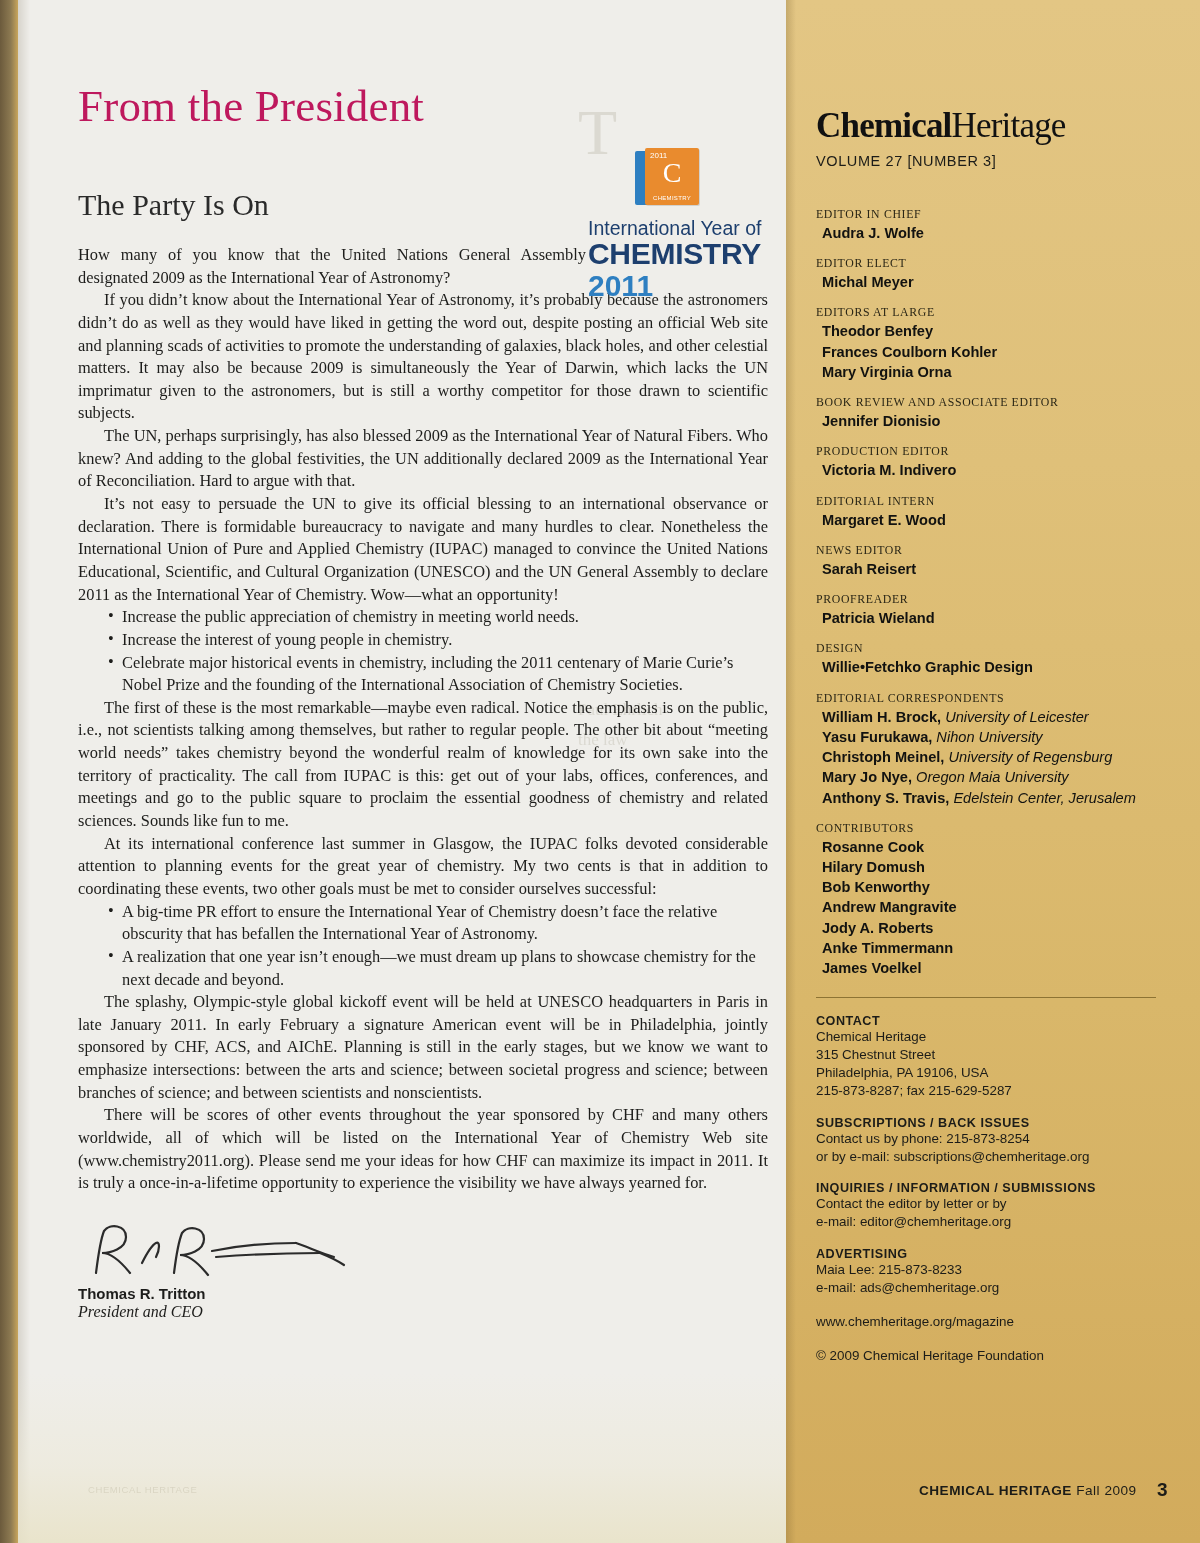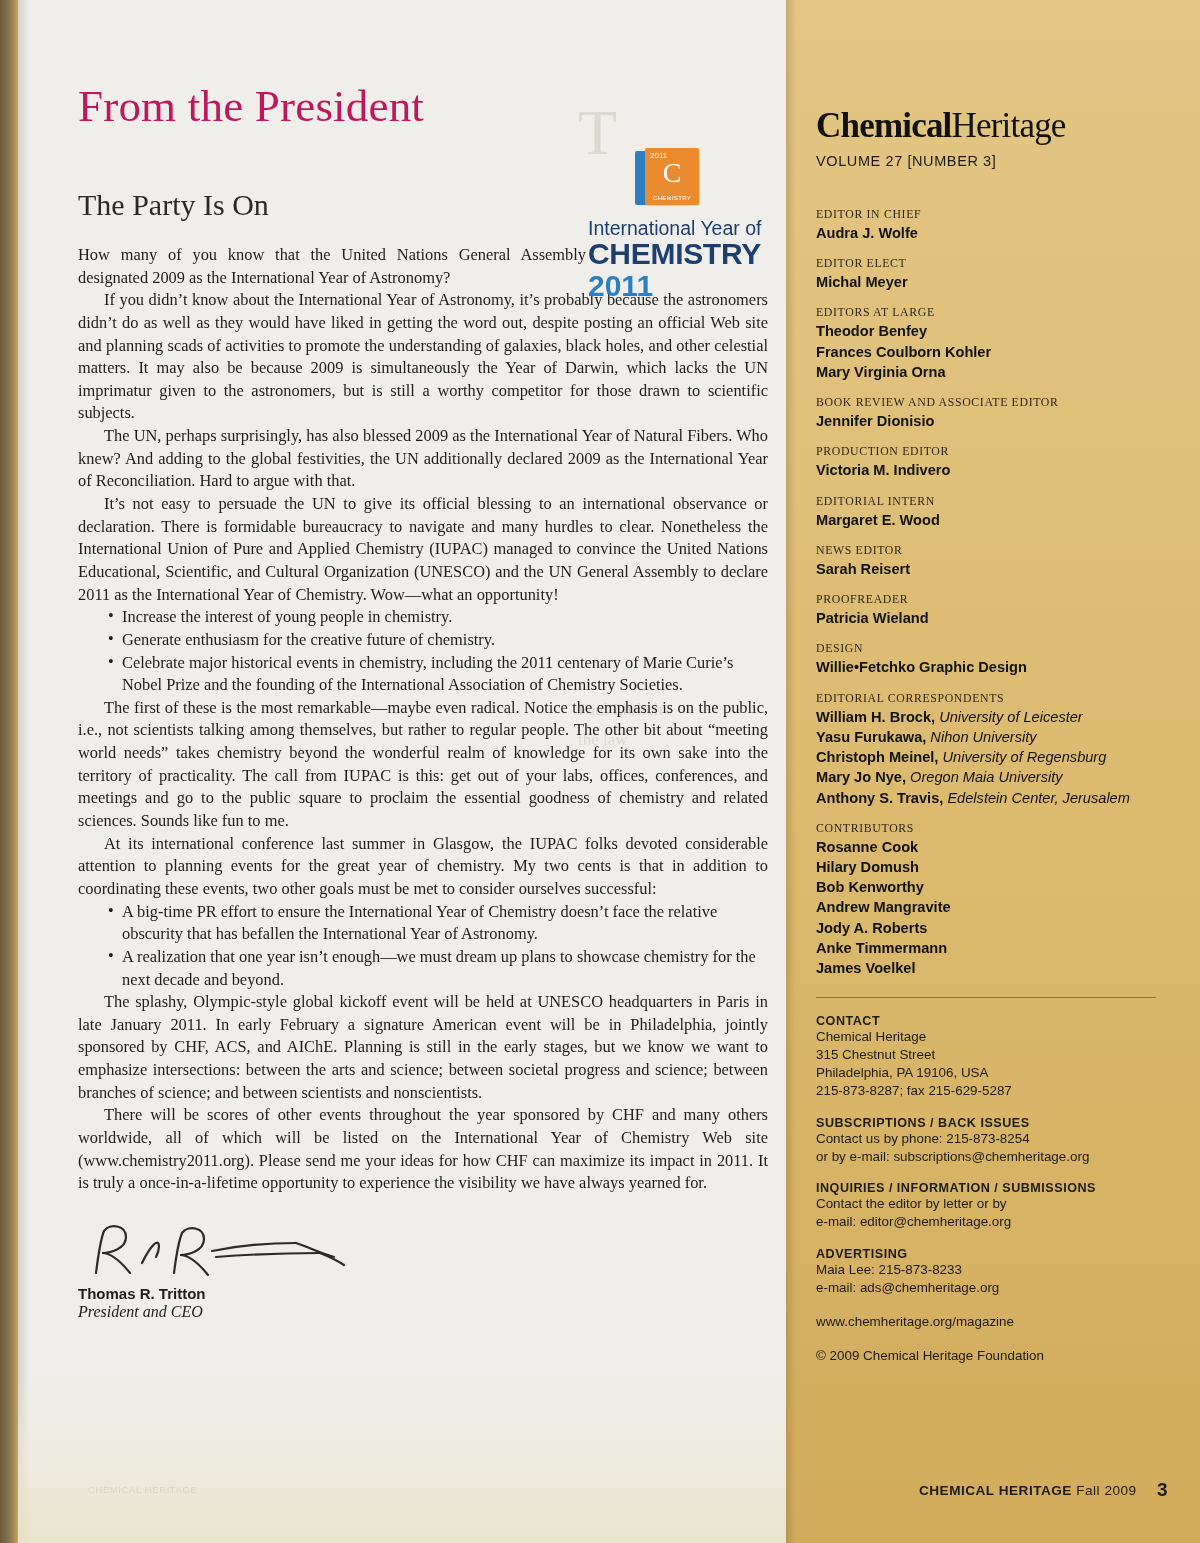--- a/index.html
+++ b/index.html
@@ -245,20 +245,21 @@
     margin-top: 14px;
   }
   .staff .role:first-child { margin-top: 0; }
   .staff .name {
     font-family: "Liberation Sans", sans-serif;
     font-size: 14.6px;
     font-weight: bold;
     color: #121210;
     margin-top: 2px;
     line-height: 1.25;
+    margin-left: 6px;
   }
   .staff .name .aff {
     font-weight: normal;
     font-style: italic;
   }
   .rule {
     height: 1px;
     background: #8d7333;
     margin: 20px 0 12px 0;
     width: 340px;
@@ -347,22 +348,22 @@
 
       <h2 class="title">The Party Is On</h2>
 
       <div class="body-text">
         <p class="noindent wrap-first">How many of you know that the United Nations General Assembly designated 2009 as the International Year of Astronomy?</p>
         <p>If you didn’t know about the International Year of Astronomy, it’s probably because the astronomers didn’t do as well as they would have liked in getting the word out, despite posting an official Web site and planning scads of activities to promote the understanding of galaxies, black holes, and other celestial matters. It may also be because 2009 is simultaneously the Year of Darwin, which lacks the UN imprimatur given to the astronomers, but is still a worthy competitor for those drawn to scientific subjects.</p>
         <p>The UN, perhaps surprisingly, has also blessed 2009 as the International Year of Natural Fibers. Who knew? And adding to the global festivities, the UN additionally declared 2009 as the International Year of Reconciliation. Hard to argue with that.</p>
         <p>It’s not easy to persuade the UN to give its official blessing to an international observance or declaration. There is formidable bureaucracy to navigate and many hurdles to clear. Nonetheless the International Union of Pure and Applied Chemistry (IUPAC) managed to convince the United Nations Educational, Scientific, and Cultural Organization (UNESCO) and the UN General Assembly to declare 2011 as the International Year of Chemistry. Wow—what an opportunity!</p>
 
         <ul class="bullets">
+          <li>Increase the public appreciation of chemistry in meeting world needs.</li>
           <li>Increase the interest of young people in chemistry.</li>
-          <li>Generate enthusiasm for the creative future of chemistry.</li>
           <li>Celebrate major historical events in chemistry, including the 2011 centenary of Marie Curie’s Nobel Prize and the founding of the International Association of Chemistry Societies.</li>
         </ul>
 
         <p>The first of these is the most remarkable—maybe even radical. Notice the emphasis is on the public, i.e., not scientists talking among themselves, but rather to regular people. The other bit about “meeting world needs” takes chemistry beyond the wonderful realm of knowledge for its own sake into the territory of practicality. The call from IUPAC is this: get out of your labs, offices, conferences, and meetings and go to the public square to proclaim the essential goodness of chemistry and related sciences. Sounds like fun to me.</p>
         <p>At its international conference last summer in Glasgow, the IUPAC folks devoted considerable attention to planning events for the great year of chemistry. My two cents is that in addition to coordinating these events, two other goals must be met to consider ourselves successful:</p>
 
         <ul class="bullets">
           <li>A big-time PR effort to ensure the International Year of Chemistry doesn’t face the relative obscurity that has befallen the International Year of Astronomy.</li>
           <li>A realization that one year isn’t enough—we must dream up plans to showcase chemistry for the next decade and beyond.</li>
         </ul>

